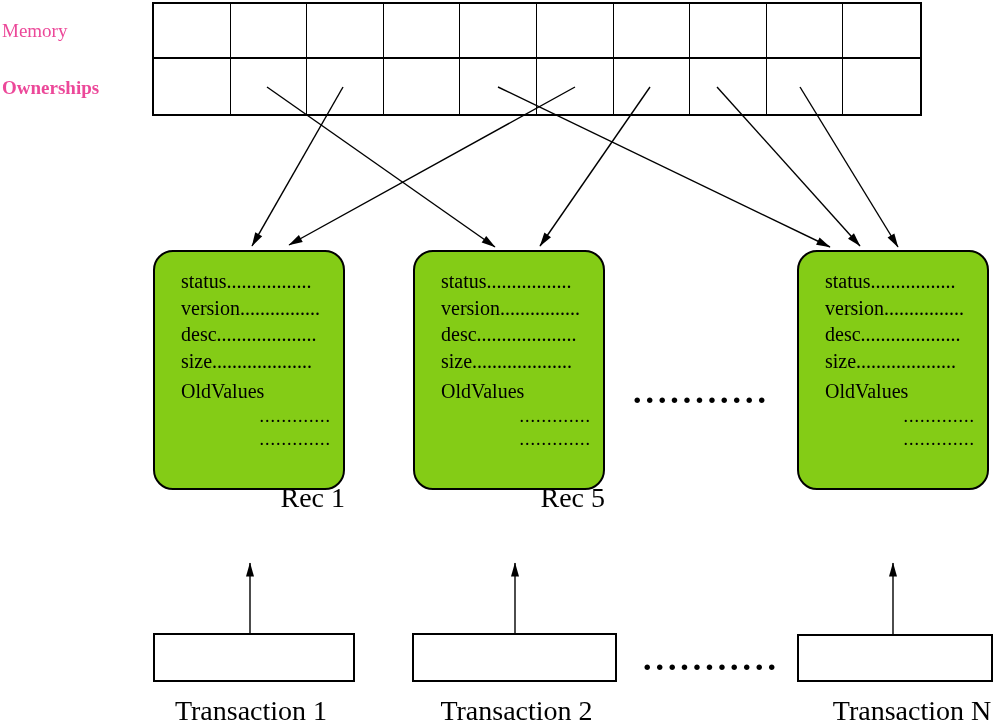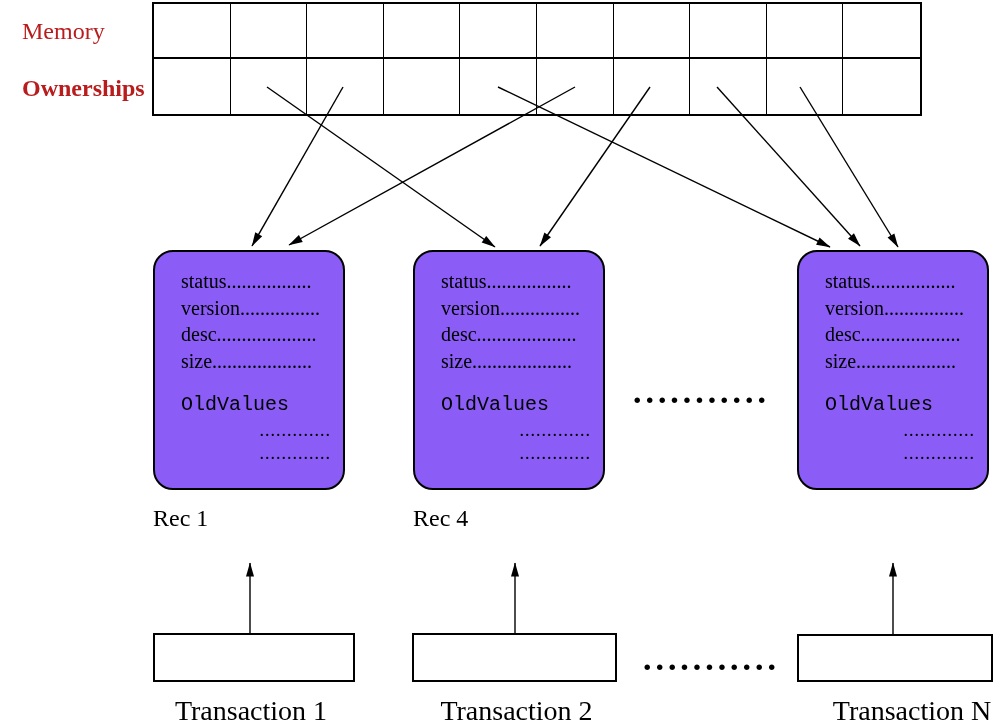--- a/index.html
+++ b/index.html
@@ -7,25 +7,24 @@
     position: relative;
     width: 1000px;
     height: 722px;
     background: #ffffff;
     font-family: "Liberation Serif", "DejaVu Serif", serif;
     color: #000000;
     overflow: hidden;
   }
   .biglabel {
     position: absolute;
-    font-size: 24px;
+    font-size: 19px;
     line-height: 30px;
     white-space: nowrap;
-    color: #b91c1c;
-    margin-left: 20px;
+    color: #ec4899;
   }
   
   #grid {
     position: absolute;
     left: 152px; top: 2px;
     width: 770px; height: 114px;
     border: 2px solid #000;
     box-sizing: border-box;
     display: grid;
     grid-template-columns: repeat(10, 1fr);
@@ -46,49 +45,48 @@
   }
   
   .record {
     position: absolute;
     top: 250px;
     width: 192px;
     height: 240px;
     border: 2px solid #000;
     border-radius: 20px;
     box-sizing: border-box;
-    background: #8b5cf6;
+    background: #84cc16;
     padding-top: 16px;
   }
   .record .rfield {
     font-size: 20px;
     line-height: 26.5px;
     padding-left: 26px;
     white-space: nowrap;
     overflow: hidden;
   }
   .record .oldv {
-    margin-top: 18px;
-    font-family: Liberation Mono, monospace;
+    margin-top: 4px;
   }
   .record .rdots {
     font-size: 18px;
     line-height: 23px;
     text-align: right;
     padding-right: 12px;
     white-space: nowrap;
     letter-spacing: 1px;
   }
   .record .rdots:first-of-type { margin-top: 4px; }
   .rec-label {
     position: absolute;
-    top: 503px;
-    font-size: 24px;
+    top: 483px;
+    font-size: 28px;
     line-height: 30px;
-    text-align: left;
+    text-align: right;
   }
   
   .ellipsis {
     position: absolute;
     font-family: "DejaVu Serif", serif;
     font-weight: bold;
     font-size: 30px;
     line-height: 10px;
     letter-spacing: 2px;
     white-space: nowrap;
@@ -186,21 +184,21 @@
     <div class="rfield">desc....................</div>
     <div class="rfield">size....................</div>
     <div class="rfield oldv">OldValues</div>
     <div class="rdots">.............</div>
     <div class="rdots">.............</div>
   </div>
 
   <div class="ellipsis" style="left:632px; top:388px;">...........</div>
 
   <div class="rec-label" style="left:153px; width:192px;">Rec 1</div>
-  <div class="rec-label" style="left:413px; width:192px;">Rec 4</div>
+  <div class="rec-label" style="left:413px; width:192px;">Rec 5</div>
 
   <div class="tbox" style="left:153px; top:633px; width:202px; height:49px;"></div>
   <div class="tbox" style="left:412px; top:633px; width:205px; height:49px;"></div>
   <div class="tbox" style="left:797px; top:634px; width:196px; height:48px;"></div>
 
   <div class="ellipsis" style="left:642px; top:655px;">...........</div>
 
   <div class="t-label" style="left:150px; width:202px;">Transaction 1</div>
   <div class="t-label" style="left:414px; width:205px;">Transaction 2</div>
   <div class="t-label" style="left:802px; width:220px;">Transaction N</div>

